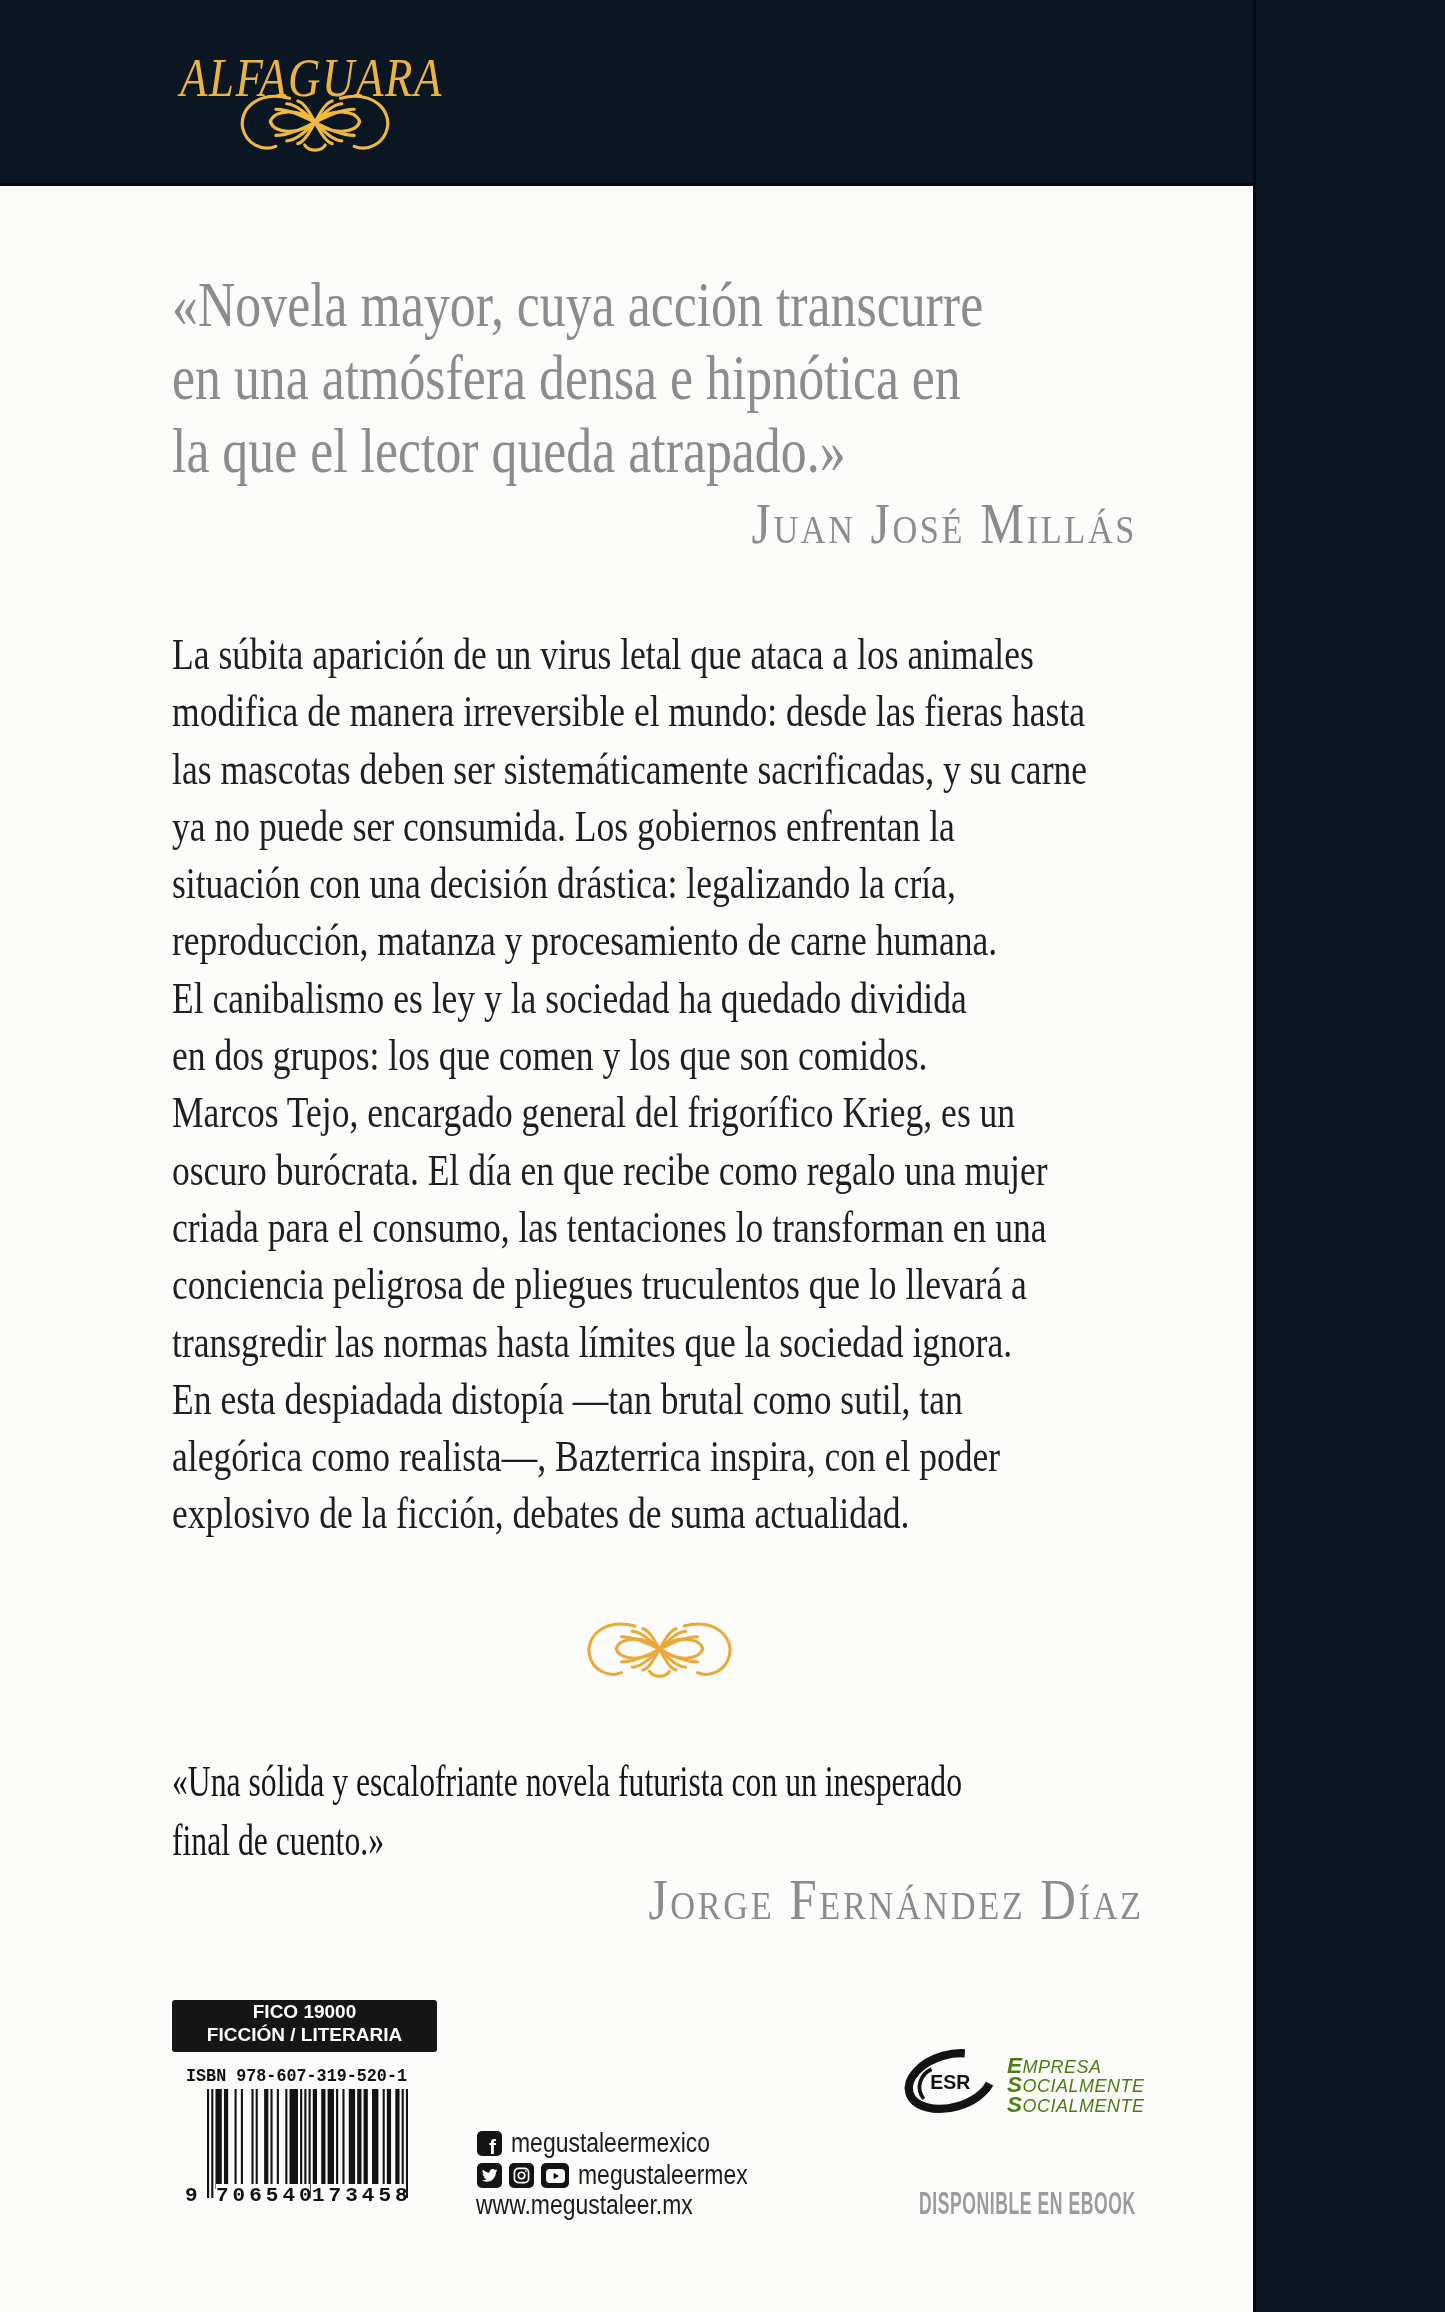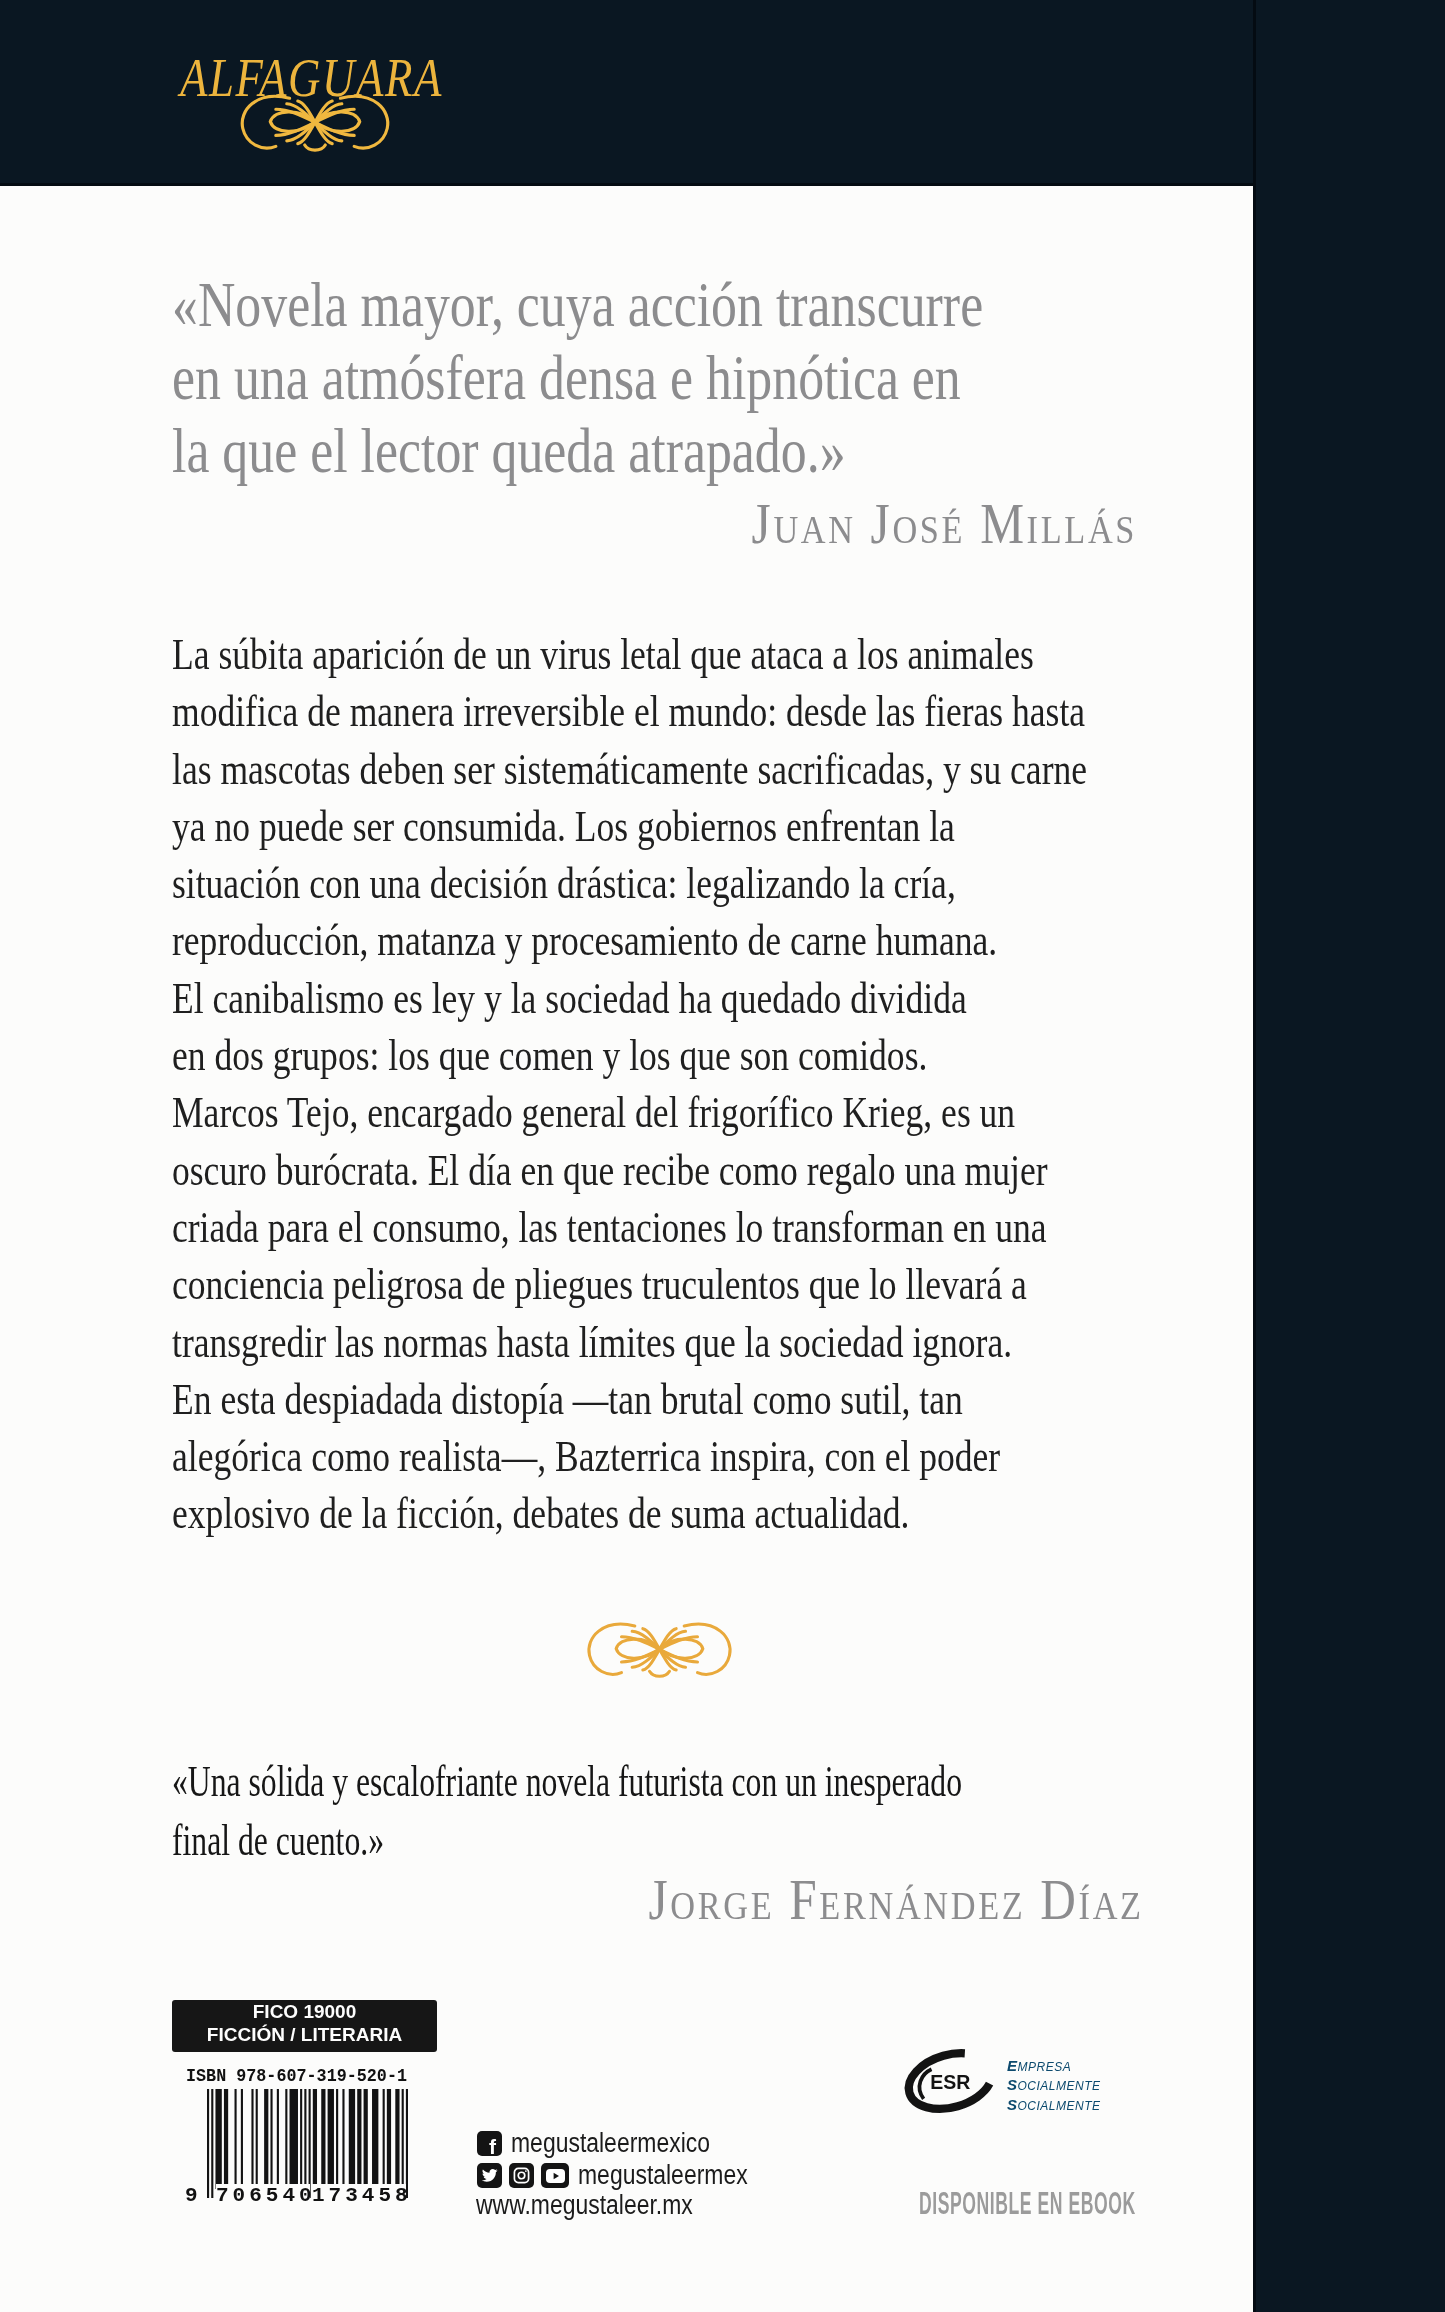--- a/index.html
+++ b/index.html
@@ -51,21 +51,21 @@
                 transform:scaleX(.85);transform-origin:left center;white-space:nowrap;margin-left:2px;}
   .social-web{position:absolute;left:476px;top:2190px;font-family:"Liberation Sans",sans-serif;
               font-size:27px;color:#1B1B1B;transform:scaleX(.85);transform-origin:left top;}
   .sicon{width:25px;height:25px;background:#141414;border-radius:5px;display:flex;
          align-items:center;justify-content:center;flex:0 0 auto;}
   .sicon.yt{width:28px;}
   .fb-f{color:#fff;font-family:"Liberation Sans",sans-serif;font-weight:bold;font-size:21px;
         line-height:1;margin-top:5px;margin-left:6px;}
   .esr-svg{position:absolute;left:901px;top:2044px;width:99px;height:74px;}
   .esr-lines{position:absolute;left:1007px;top:2057px;font-family:"Liberation Sans",sans-serif;
-             font-style:italic;font-size:12px;line-height:17.4px;color:#0c4a6e;letter-spacing:.5px;}
+             font-style:italic;font-size:18px;line-height:17.4px;color:#4d7c0f;letter-spacing:.5px;}
   .esr-lines div::first-letter{font-weight:bold;font-size:1.25em;}
   .ebook{position:absolute;left:919px;top:2185px;font-family:"Liberation Sans",sans-serif;
          font-weight:bold;font-size:32px;color:#9B9B9B;letter-spacing:1px;white-space:nowrap;
          transform:scaleX(.55);transform-origin:left top;}
   .defs{position:absolute;width:0;height:0;overflow:hidden;}
 </style>
 </head>
 <body>
 
 <svg class="defs" xmlns="http://www.w3.org/2000/svg">

